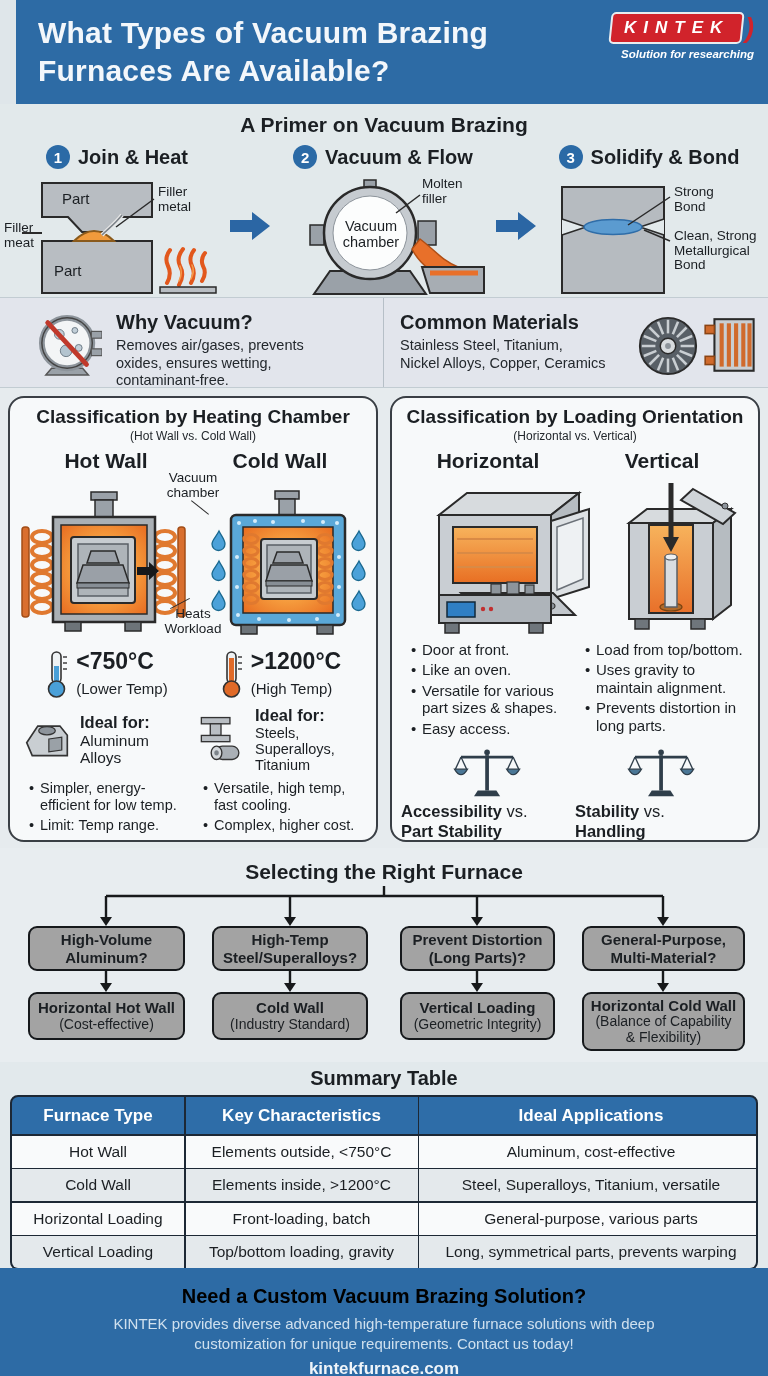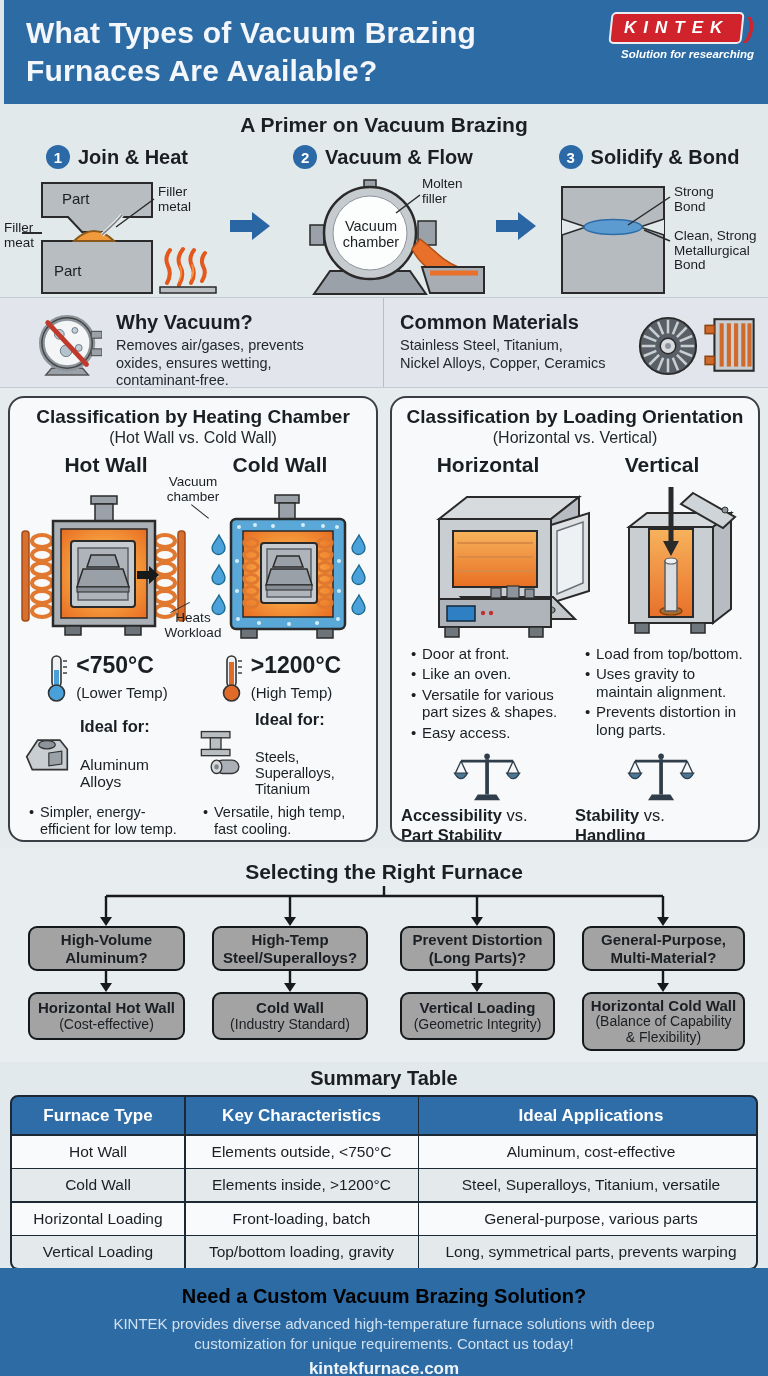--- a/index.html
+++ b/index.html
@@ -2,21 +2,21 @@
 <html><head>
 <meta charset="utf-8">
 <style>
   * { margin:0; padding:0; box-sizing:border-box; }
   body { background:#9aa5ad; font-family:"Liberation Sans",sans-serif; }
   .page { position:relative; width:768px; height:1376px; margin:0 auto; background:#dfe6ea;
           overflow:hidden; color:#1b1f23; }
   .preline { white-space:pre-line; }
 
   
-  .header { position:absolute; top:0; left:4px; right:0; height:104px; background:#2d6ba5; }
+  .header { position:absolute; top:0; left:16px; right:0; height:104px; background:#2d6ba5; }
   .header-title { position:absolute; left:22px; top:14px; font-size:30px; font-weight:bold;
                   color:#f3f7fb; line-height:1.28; letter-spacing:.2px; }
   .logo-wrap { position:absolute; right:14px; top:12px; text-align:right; }
   .logo-row { display:flex; align-items:center; justify-content:flex-end; }
   .logo-box { background:#d1232b; border:2px solid #e9edf0; border-radius:5px;
               padding:4px 12px; transform:skewX(-6deg); }
   .logo-box span { display:inline-block; transform:skewX(6deg); color:#fff; font-weight:bold;
                    font-style:italic; font-size:17px; letter-spacing:7px; }
   .logo-bracket { color:#d1232b; font-size:27px; font-weight:900; font-style:italic; margin-left:2px; }
   .logo-tagline { margin-top:4px; color:#fff; font-size:11.5px; font-weight:bold; font-style:italic; }
@@ -43,37 +43,37 @@
   .info-title { font-size:20px; font-weight:bold; margin-bottom:3px; }
   .info-body { font-size:14.5px; line-height:1.22; color:#23282d; }
   .info-icons { display:flex; gap:4px; margin-left:2px; margin-top:2px; }
 
   
   .cardsband { position:absolute; top:388px; left:0; right:0; height:460px; background:#e6ebee; }
   .card { position:absolute; top:8px; width:370px; height:446px; background:#f7f9fa;
           border:2.5px solid #3a3f45; border-radius:16px; padding:8px 9px 4px 9px; overflow:hidden; }
   .card-l { left:8px; } .card-r { left:390px; }
   .card-title { text-align:center; font-size:19px; font-weight:bold; }
-  .card-sub { text-align:center; font-size:16px; color:#23282d; margin-top:1px; }
+  .card-sub { text-align:center; font-size:12px; color:#23282d; margin-top:1px; }
   .cols { display:flex; }
   .col { width:50%; text-align:center; }
   .col-heading { font-size:21px; font-weight:bold; margin-top:6px; }
   .diagrow { position:relative; height:168px; }
   .flabel { position:absolute; font-size:13.5px; line-height:1.1; text-align:center; }
   .vc-label { left:50%; transform:translateX(-50%); top:-2px; width:86px; }
   .hw-label { left:50%; transform:translateX(-50%); top:134px; width:92px; }
   .pointer { position:absolute; width:22px; border-top:1.6px solid #2a2a2a; }
   .temprow { display:flex; margin-top:8px; }
   .tempcell { width:50%; display:flex; justify-content:center; gap:8px; align-items:flex-start; }
   .tempval { font-size:23px; font-weight:bold; line-height:1.1; text-align:left; }
   .tempnote { font-size:15px; font-weight:normal; }
   .idealrow { display:flex; margin-top:6px; }
   .idealcell { width:50%; display:flex; gap:8px; justify-content:center; align-items:center; text-align:left; }
   .ideal-label { font-size:16.5px; font-weight:bold; }
-  .ideal-text { font-size:14.5px; line-height:1.12; max-width:110px;margin-top:20px; }
+  .ideal-text { font-size:14.5px; line-height:1.12; max-width:110px; }
   .bulletrow { display:flex; margin-top:7px; }
   .bullets { width:50%; padding:0 4px 0 10px; text-align:left; }
   .bullets li { list-style:none; font-size:14.5px; line-height:1.16; margin-bottom:3px;
                 padding-left:11px; position:relative; }
   .bullets li::before { content:"•"; position:absolute; left:0; top:0; }
   .bullets-lg li { font-size:15px; }
   .scalerow { display:flex; margin-top:4px; }
   .scalecell { width:50%; display:flex; justify-content:center; }
   .tradeoff { width:50%; text-align:left; font-size:16.5px; line-height:1.22; }
   .tradeoff strong { font-weight:bold; }

